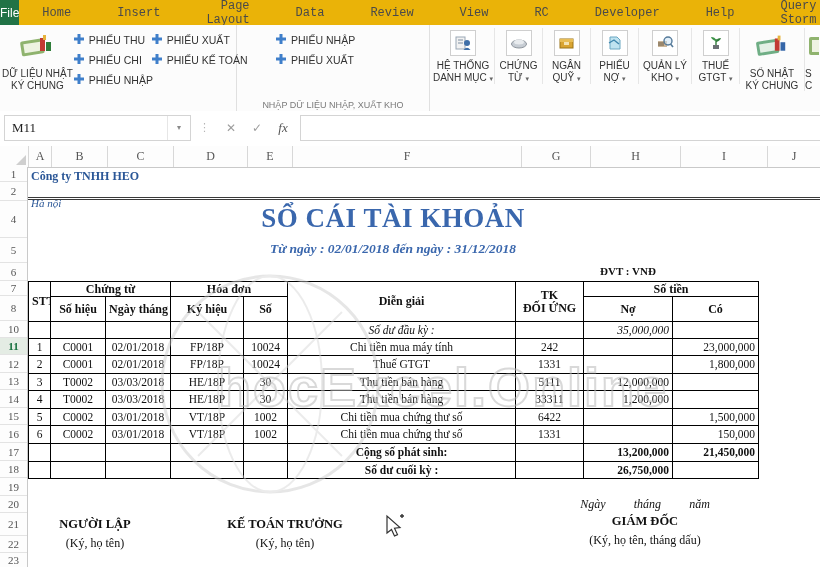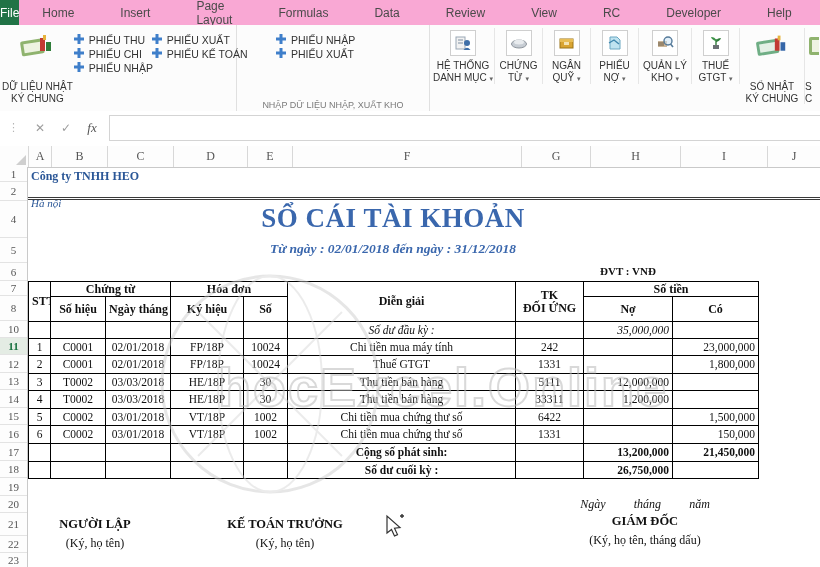--- a/index.html
+++ b/index.html
@@ -1,33 +1,33 @@
 <!DOCTYPE html>
 <html><head>
 <meta charset="utf-8">
 <style>
   html,body{margin:0;padding:0;}
   body{width:820px;height:567px;overflow:hidden;position:relative;background:#fff;
        font-family:"Liberation Sans","DejaVu Sans",sans-serif;-webkit-font-smoothing:antialiased;}
   .serif{font-family:"Liberation Serif","DejaVu Serif",serif;}
 
   
-  .tabbar{position:absolute;top:0;left:0;right:0;height:25px;background:#f9a8d4;display:flex;align-items:stretch;}
+  .tabbar{position:absolute;top:0;left:0;right:0;height:25px;background:#eab308;display:flex;align-items:stretch;text-align:right;}
   .file-tab{background:#217346;color:#fff;font-size:12px;display:flex;align-items:center;justify-content:center;width:52px;}
-  .rtab{font-size:12px;color:#4a4a4a;display:flex;align-items:center;padding:0 23px;}
+  .rtab{font-size:12px;color:#4a4a4a;display:flex;align-items:center;padding:0 23px;font-family:Liberation Mono, monospace;}
 
   
   .ribbon{position:absolute;top:25px;left:0;right:0;height:86px;background:#fcfcfc;
           border-bottom:1px solid #d5d5d5;display:flex;}
   .rgroup{position:relative;display:flex;align-items:flex-start;padding:3px 2px 14px 2px;border-right:1px solid #e0e0e0;}
   .rgroup-label{position:absolute;bottom:1px;left:0;right:0;text-align:center;font-size:9px;color:#7a7a7a;white-space:nowrap;}
   .bigbtn{display:flex;flex-direction:column;align-items:center;justify-content:flex-start;
           width:72px;padding-top:3px;cursor:pointer;}
-  .bigbtn .blabel{font-size:10px;color:#333;text-align:center;line-height:11.5px;margin-top:16px;white-space:nowrap;}
-  .smallcol{display:flex;flex-direction:column;justify-content:flex-start;padding-top:5px;}
+  .bigbtn .blabel{font-size:10px;color:#333;text-align:center;line-height:11.5px;margin-top:3px;white-space:nowrap;}
+  .smallcol{display:flex;flex-direction:column;justify-content:flex-start;gap:6px;padding-top:5px;}
   .smallbtn{display:flex;align-items:center;gap:4px;font-size:10.5px;color:#333;white-space:nowrap;cursor:pointer;}
   .medbtn{display:flex;flex-direction:column;align-items:center;width:47px;padding-top:2px;
           border-right:1px solid #e6e6e6;cursor:pointer;}
   .medbtn .icon-tile{width:24px;height:24px;border:1px solid #cfcfcf;background:#fff;display:flex;align-items:center;justify-content:center;}
   .medbtn .blabel{font-size:10px;color:#333;text-align:center;line-height:11.5px;margin-top:4px;white-space:nowrap;}
   .caret{font-size:7px;color:#666;}
 
   
   .fbar{position:absolute;top:111px;left:0;right:0;height:33px;background:#fff;display:flex;align-items:center;}
   .namebox{width:185px;height:24px;border:1px solid #d4d4d4;margin-left:4px;display:flex;align-items:center;background:#fff;}
@@ -80,21 +80,20 @@
   .cursor{position:absolute;left:384px;top:514px;z-index:9;pointer-events:none;}
 </style>
 </head>
 <body>
 
 <div class="tabbar">
   <div class="file-tab">File</div>
   <div class="rtab">Home</div>
   <div class="rtab">Insert</div>
   <div class="rtab">Page Layout</div>
-  <div class="rtab">Formulas</div>
   <div class="rtab">Data</div>
   <div class="rtab">Review</div>
   <div class="rtab">View</div>
   <div class="rtab">RC</div>
   <div class="rtab">Developer</div>
   <div class="rtab">Help</div>
   <div class="rtab">Query Storm</div>
   <div class="rtab">Team</div>
   <div class="rtab">Script Lab</div>
 </div>
@@ -267,20 +266,24 @@
             <rect x="7" y="9" width="10" height="12" fill="#eef3e2"></rect>
           </svg>
       </span>
       <span class="blabel" style="text-align:left;"><span>S</span><br>
       <span>C</span></span>
     </div>
   </div>
 </div>
 
 <div class="fbar">
+  <div class="namebox">
+    <span class="nb-text serif">M11</span>
+    <span class="nb-caret">▾</span>
+  </div>
   <span class="fdots">⋮</span>
   <span class="fbtn">✕</span>
   <span class="fbtn">✓</span>
   <span class="fbtn fxbtn">fx</span>
   <div class="finput"></div>
 </div>
 
 <div class="colheads">
   <div class="corner"></div>
   <div class="chead" style="width:22px">A</div>

